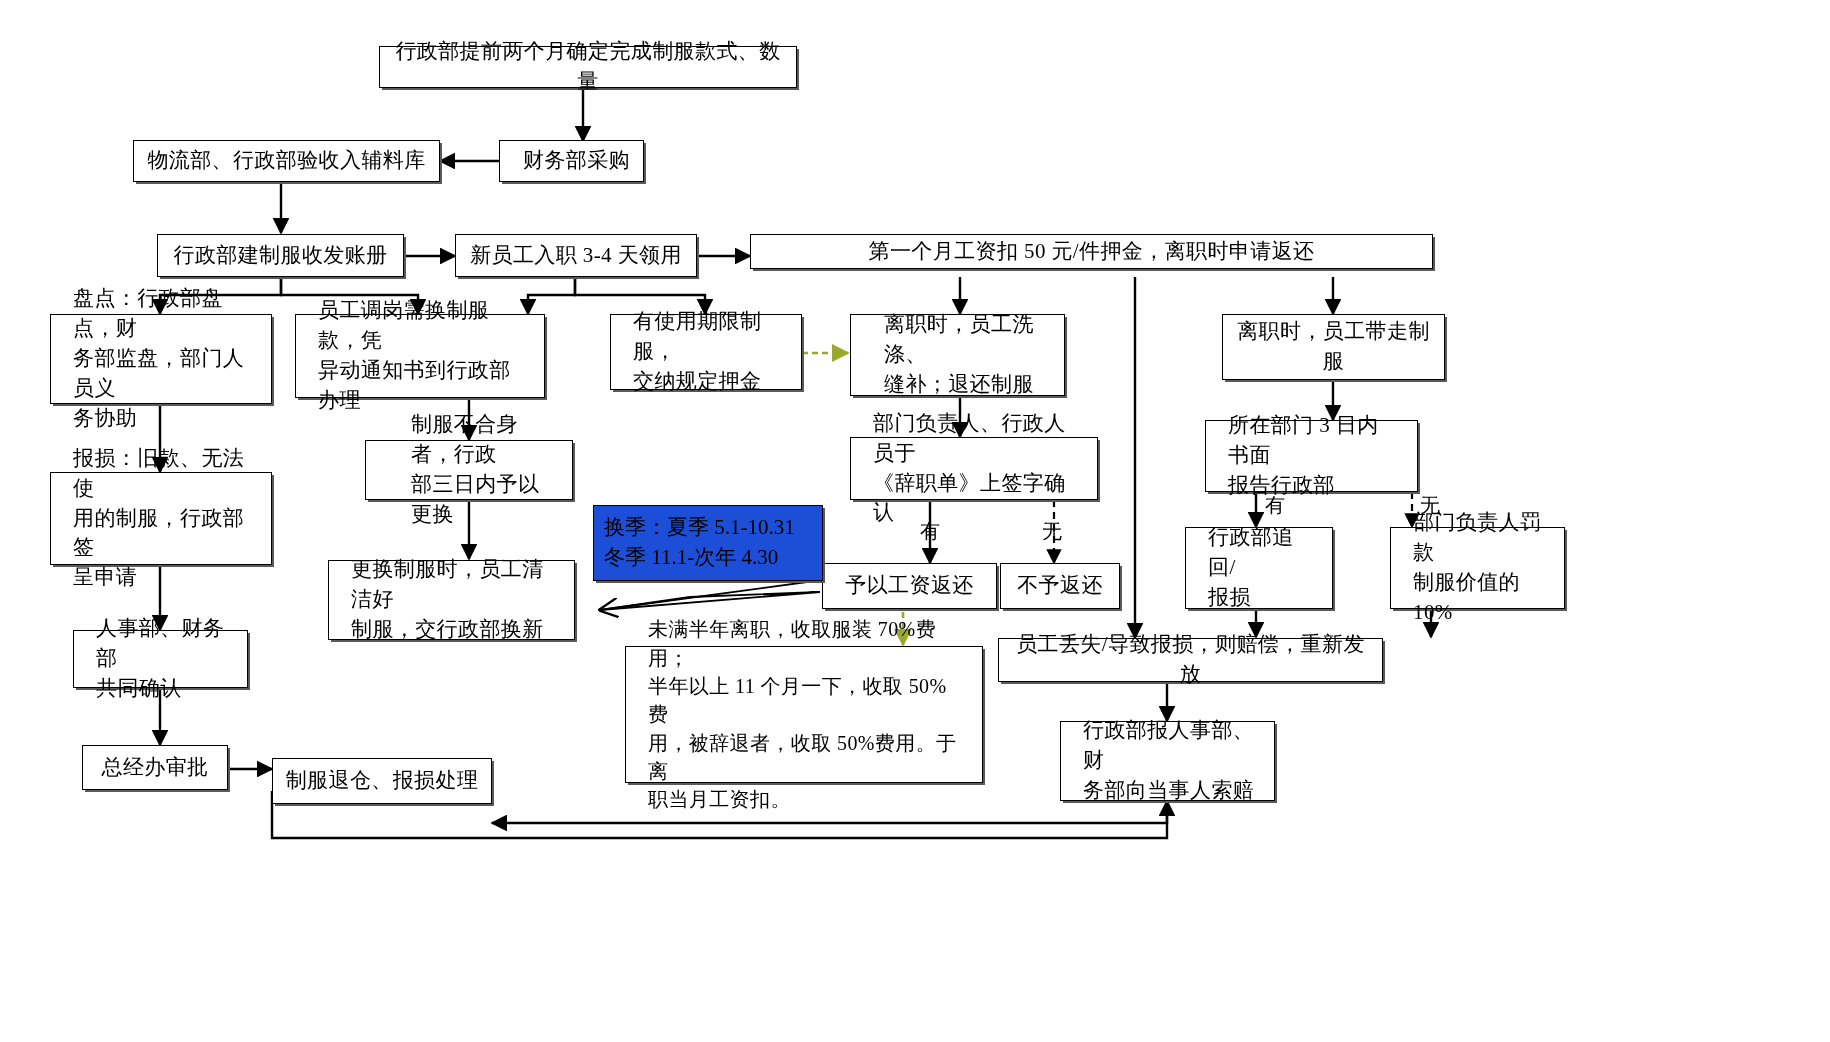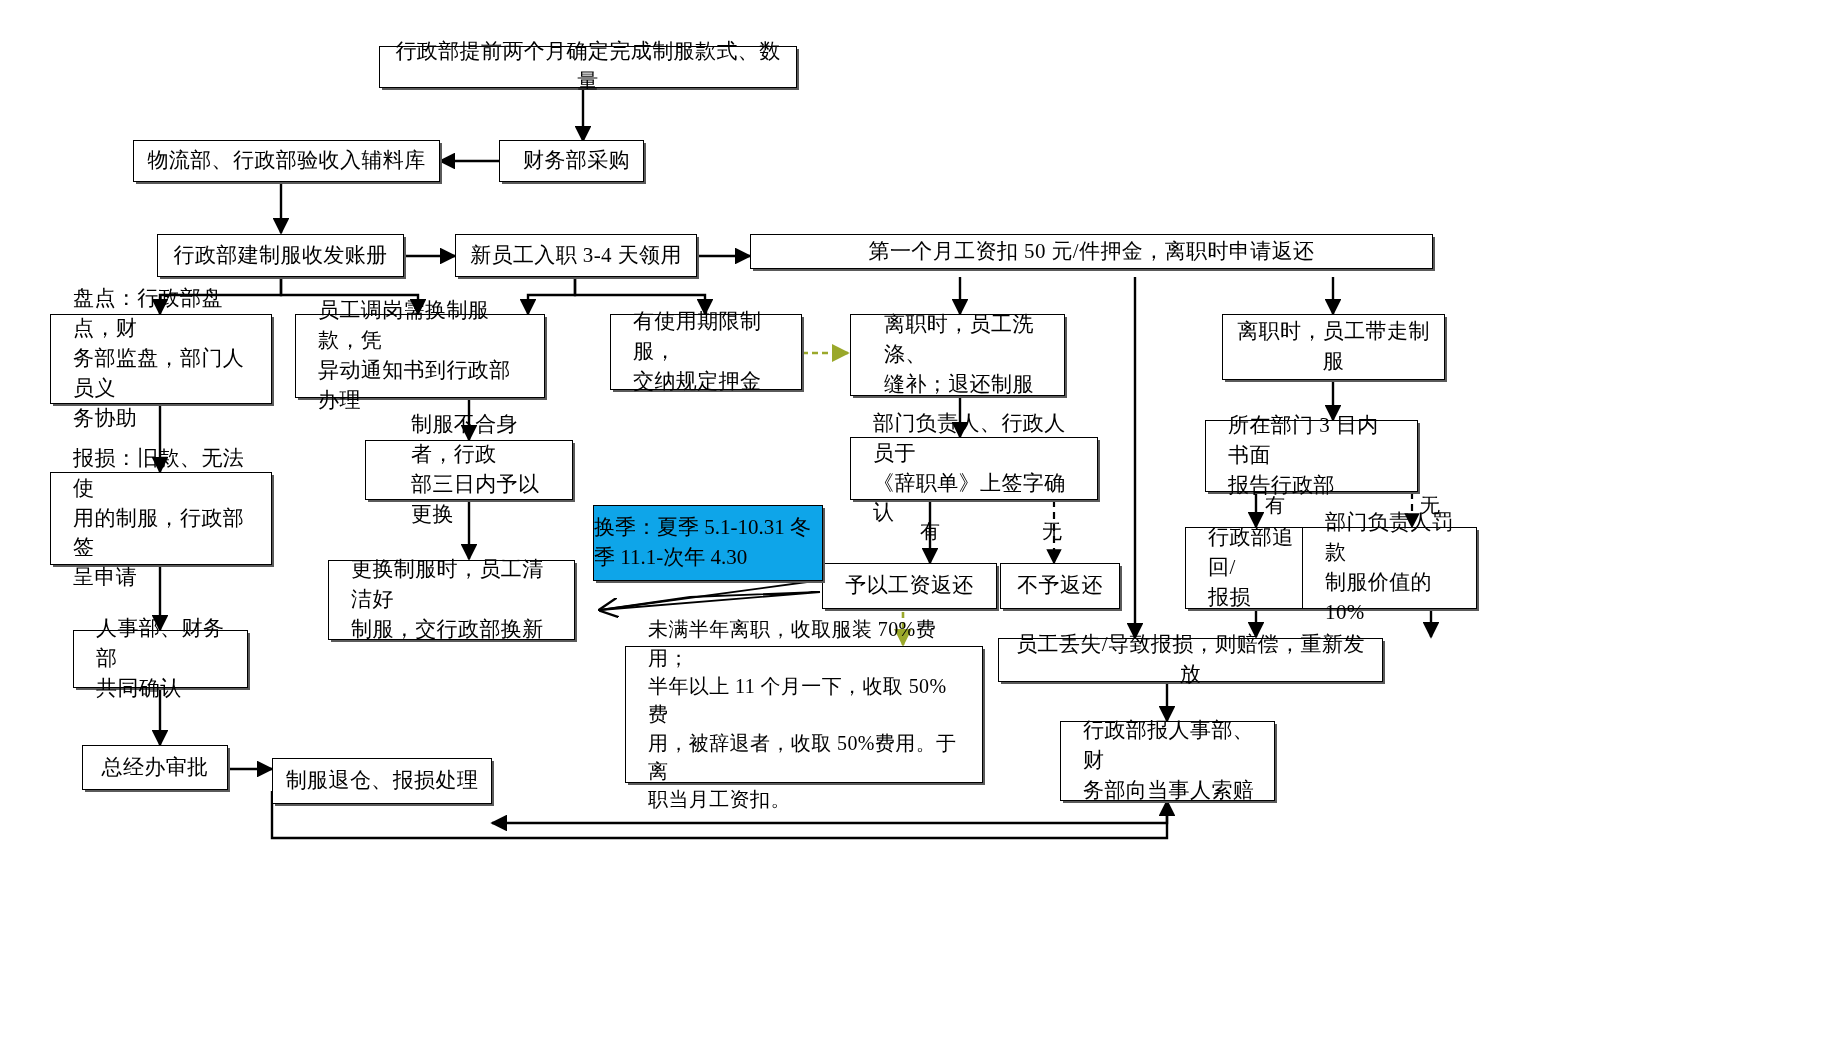--- a/index.html
+++ b/index.html
@@ -62,22 +62,22 @@
     position: absolute;
     box-sizing: border-box;
     z-index: 2;
   }
   .callout .cbox {
     position: absolute;
     left: 0; top: 0;
     width: 100%;
     box-sizing: border-box;
     border: 1.6px solid #000000;
-    background: #0ea5e9;
-    padding: 7px 0;
+    background: #1d4ed8;
+    padding: 7px 10px;
     font-size: 21px;
     line-height: 1.42;
     text-align: left;
     box-shadow: 2.5px 2.5px 0 -0.5px #5a5a5a;
   }
 </style>
 </head>
 <body>
 
 <div id="canvas">
@@ -257,21 +257,21 @@
 
   <div class="node center pad" style="left:1000px; top:563px; width:120px; height:46px;">
     <span class="txt">不予返还</span>
   </div>
 
   <div class="node leftal pad" style="left:1185px; top:527px; width:148px; height:82px;">
     <span class="txt">行政部追回/
 报损</span>
   </div>
 
-  <div class="node leftal pad" style="left:1302px; top:527px; width:175px; height:82px;">
+  <div class="node leftal pad" style="left:1390px; top:527px; width:175px; height:82px;">
     <span class="txt">部门负责人罚款
 制服价值的 10%</span>
   </div>
 
   <div class="node center pad" style="left:82px; top:745px; width:146px; height:45px;">
     <span class="txt">总经办审批</span>
   </div>
 
   <div class="node center pad" style="left:272px; top:758px; width:220px; height:46px;">
     <span class="txt">制服退仓、报损处理</span>

